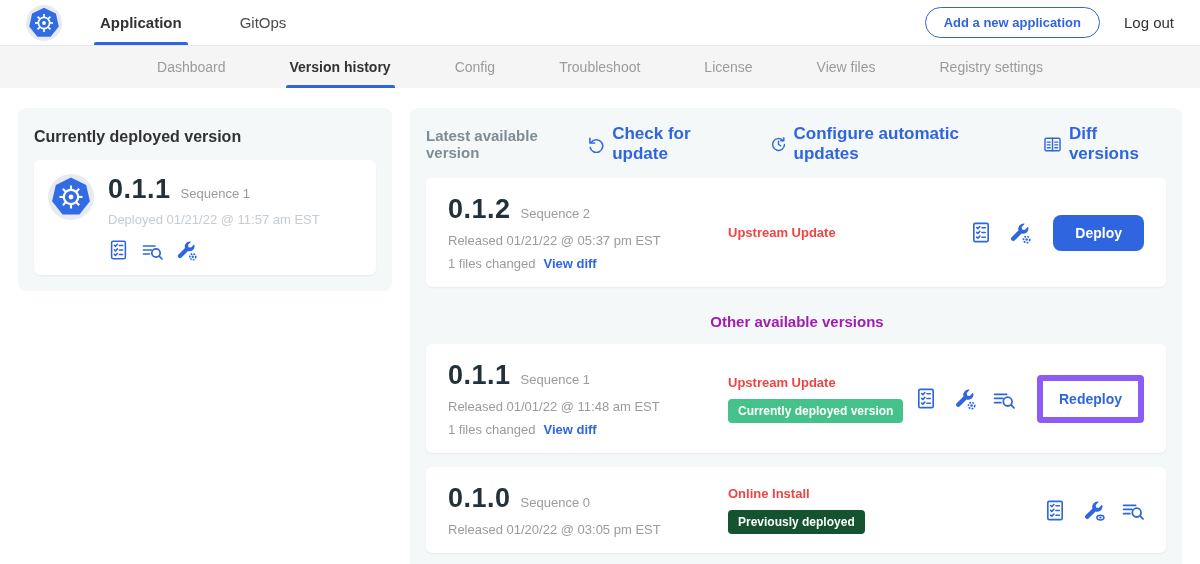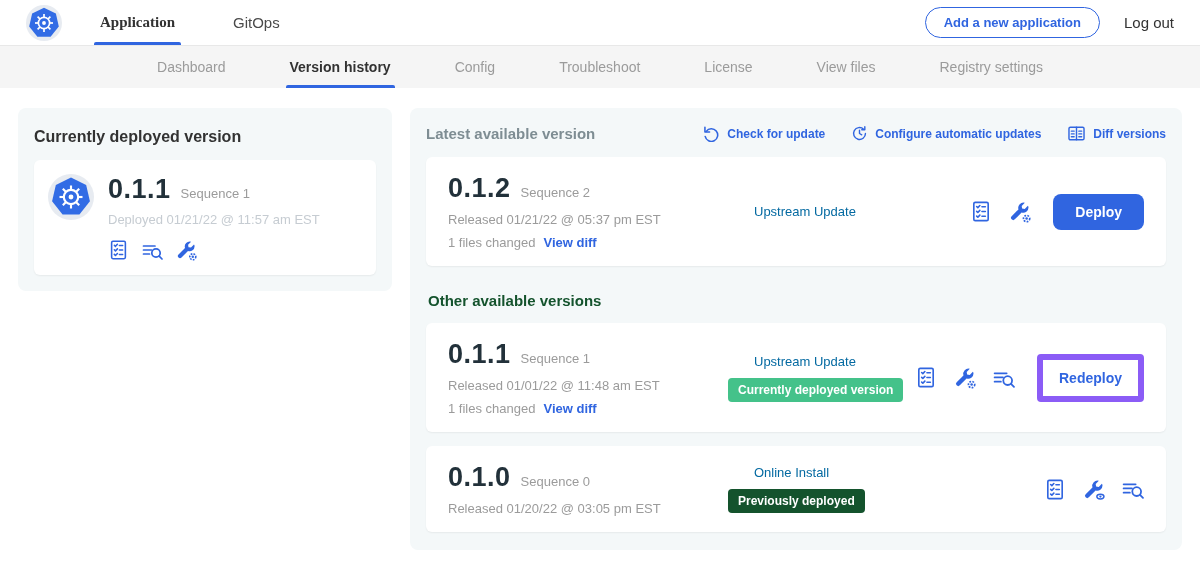--- a/index.html
+++ b/index.html
@@ -6,21 +6,21 @@
   html,body { width:1200px; height:564px; overflow:hidden; background:#fff;
     font-family:"Liberation Sans", sans-serif; color:#323232; }
 
   
   .top-header { height:46px; display:flex; align-items:center; padding:0 26px;
     border-bottom:1px solid #e8e8e8; background:#fff; }
   .logo-wrap { width:36px; height:36px; margin-right:32px; }
   .app-tabs { display:flex; height:100%; }
   .app-tab { display:flex; align-items:center; padding:0 6px; margin-right:46px;
     font-size:15px; color:#4a4a4a; position:relative; cursor:pointer; }
-  .app-tab.active { font-weight:700; color:#323232;font-family:Liberation Serif, serif; }
+  .app-tab.active { font-weight:700; color:#323232; }
   .app-tab.active::after { content:""; position:absolute; left:0; right:0; bottom:0;
     height:3px; background:#3065e0; border-radius:2px 2px 0 0; }
   .header-right { margin-left:auto; display:flex; align-items:center; gap:24px; }
   .add-app-btn { border:1.5px solid #3065e0; color:#3065e0; background:#fff;
     border-radius:17px; font-size:13px; font-weight:700; padding:7px 18px; cursor:pointer;
     font-family:"Liberation Sans", sans-serif; }
   .logout { font-size:15px; color:#323232; cursor:pointer; }
 
   
   .subnav { height:42px; background:#f5f5f5; display:flex; justify-content:center; }
@@ -44,45 +44,45 @@
   .seq { font-size:13px; color:#9b9b9b; }
   .deployed-date { font-size:13px; color:#c6ccd2; margin-top:7px; }
   .icon-row { display:flex; align-items:center; gap:12px; margin-top:12px; color:#3065e0; }
   .icon-row svg, .row-icons svg { display:block; cursor:pointer; }
 
   .right-panel { flex:1; background:#f4f8f9; border-radius:8px; padding:16px 16px 18px 16px;
     min-height:422px; }
   .panel-header { display:flex; align-items:center; }
   .panel-title { font-size:15px; font-weight:600; color:#7e8d93; }
   .panel-actions { margin-left:auto; display:flex; align-items:center; gap:26px; }
-  .action-link { display:flex; align-items:center; gap:7px; color:#3065e0; font-size:12px;
+  .action-link { display:flex; align-items:center; gap:7px; color:#3065e0; font-size:17px;
     font-weight:700; cursor:pointer; }
 
   .version-card { background:#fff; border-radius:6px; box-shadow:0 1px 2px rgba(0,0,0,.06);
     margin-top:14px; padding:16px 22px; display:grid;
     grid-template-columns:280px 1fr auto; align-items:center; }
   .vc-left {}
   .released { font-size:13px; color:#9b9b9b; margin-top:8px; }
   .files-line { font-size:13px; color:#9b9b9b; margin-top:8px; display:flex; gap:8px; }
   .view-diff { color:#3065e0; font-weight:700; cursor:pointer; }
   .vc-mid { display:flex; flex-direction:column; justify-content:center; gap:9px; }
-  .source { font-size:13px; font-weight:400; color:#0369a1;margin-left:26px; }
+  .source { font-size:13px; font-weight:700; color:#ef4444; }
   .badge { display:inline-block; width:max-content; font-size:12px; font-weight:700;
     color:#fff; padding:5px 10px; border-radius:4px; }
   .badge-green { background:#44c28a; }
   .badge-gray { background:#14532d; }
   .vc-right { display:flex; align-items:center; gap:16px; color:#3065e0; }
   .row-icons { display:flex; align-items:center; gap:16px; }
   .btn-primary { background:#3065e0; color:#fff; border:none; border-radius:8px;
     font-size:14px; font-weight:700; padding:10px 22px; cursor:pointer; margin-left:6px;
     font-family:"Liberation Sans", sans-serif; }
   .btn-outline { background:#fff; color:#3065e0; border:6px solid #8b5cf6; border-radius:4px;
     font-size:14px; font-weight:700; padding:10px 16px; cursor:pointer; margin-left:6px;
     font-family:"Liberation Sans", sans-serif; }
-  .other-title { font-size:15px; font-weight:600; color:#14532d; margin:26px 0 0 2px; }
+  .other-title { font-size:15px; font-weight:600; color:#a21caf; margin:26px 0 0 2px;text-align:center; }
 </style>
 </head>
 <body>
 
 <svg width="0" height="0" style="position:absolute">
   <defs>
     <g id="i-k8s">
       <circle cx="16" cy="16" r="16" fill="#e7ebf1"></circle>
       <polygon points="16,2.5 26.55,7.58 29.16,19 21.86,28.17 10.14,28.17 2.84,19 5.45,7.58" fill="#326ce5"></polygon>
       <g stroke="#fff" stroke-width="1.5">

